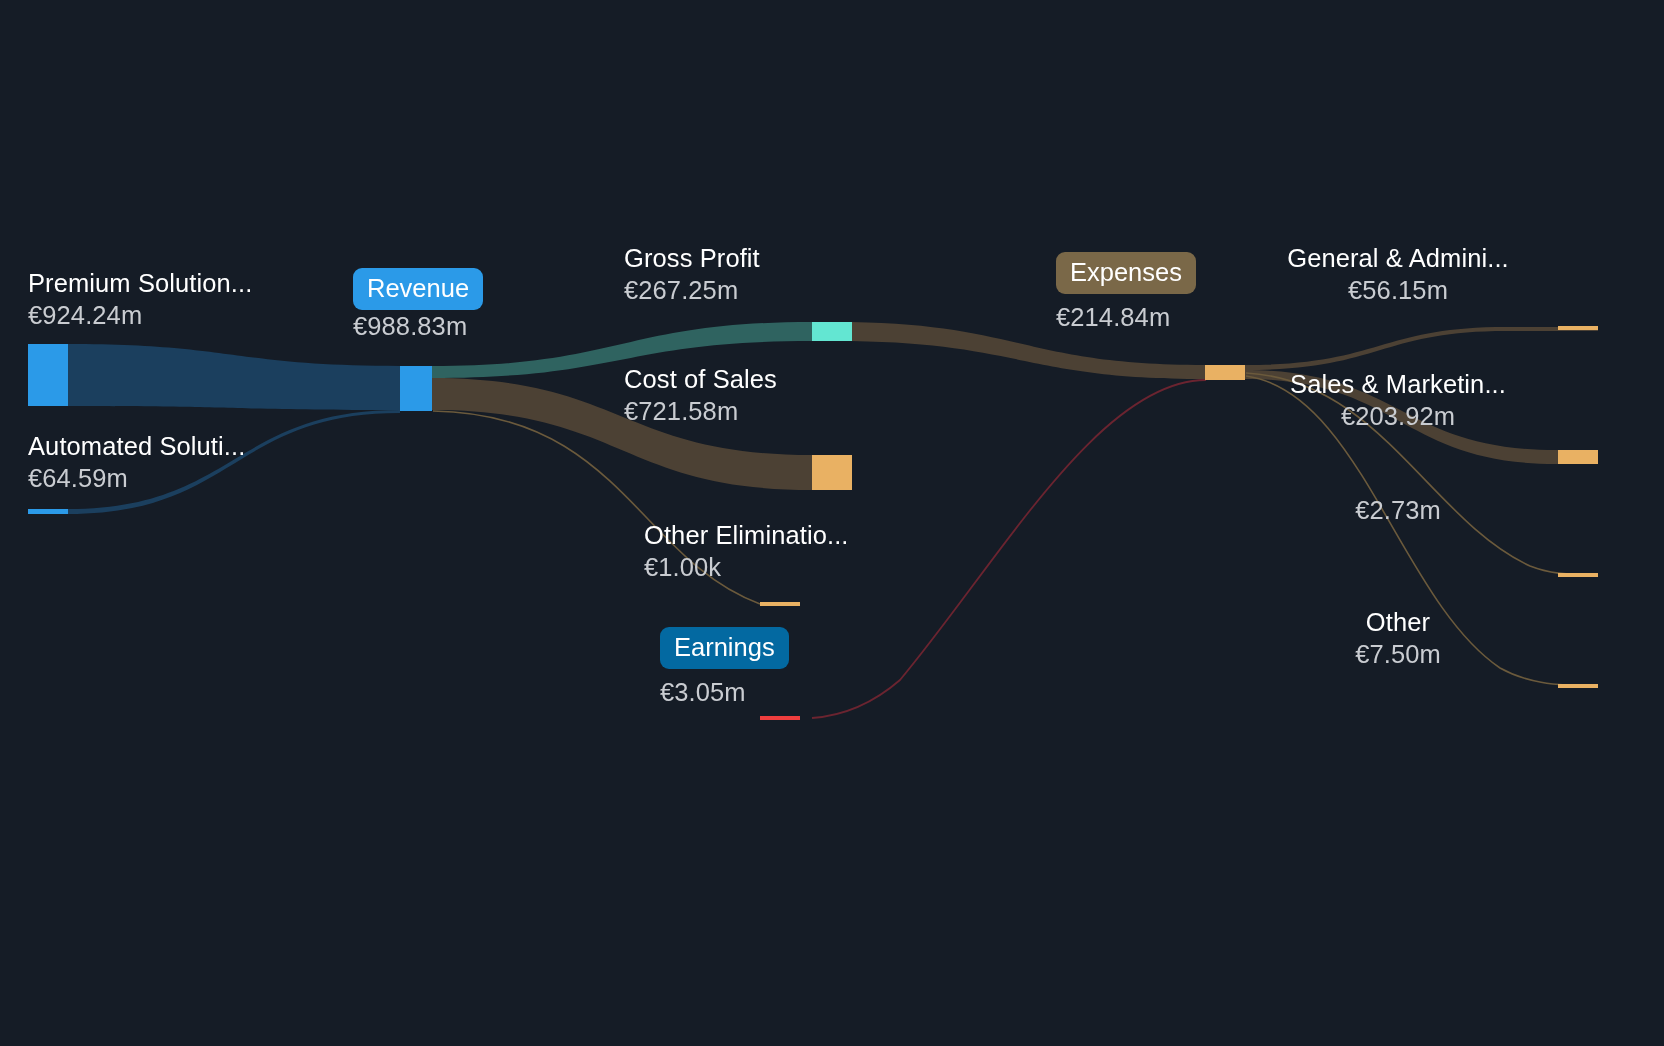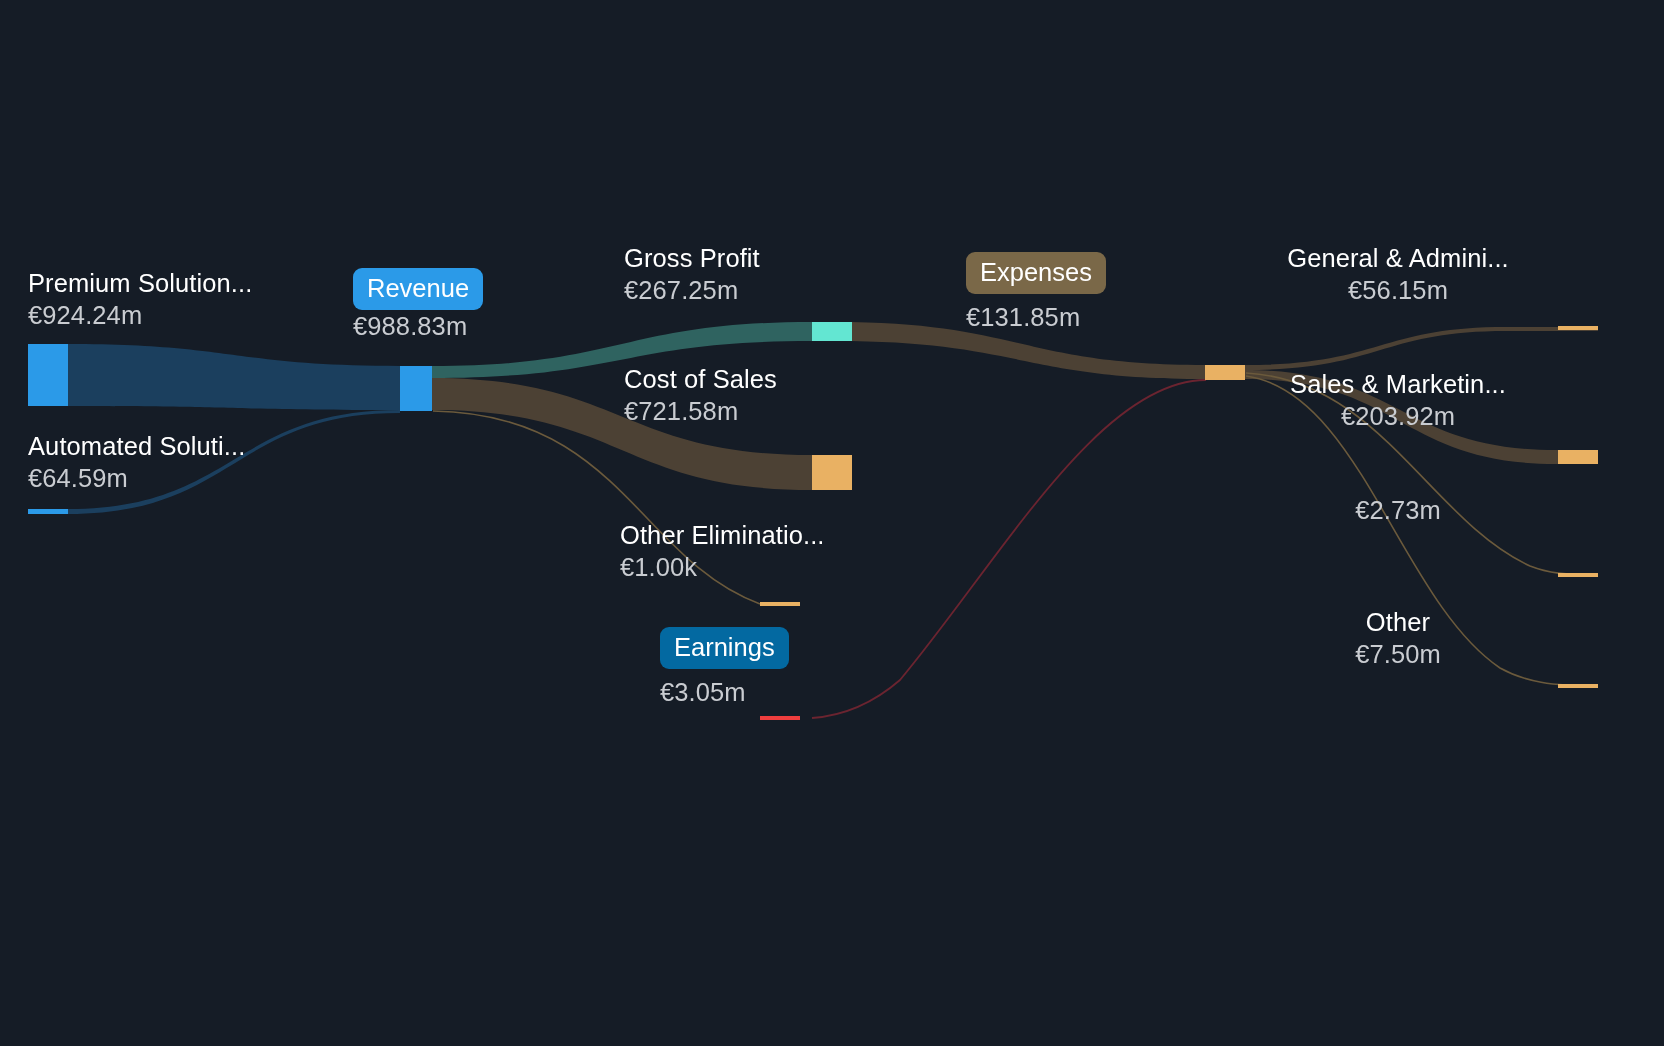--- a/index.html
+++ b/index.html
@@ -133,37 +133,37 @@
   <div class="node-label label-center" style="left:624px; top:243px; width:320px;">
     <span class="label-name">Gross Profit</span>
     <span class="label-value">€267.25m</span>
   </div>
 
   <div class="node-label label-center" style="left:624px; top:364px; width:320px;">
     <span class="label-name">Cost of Sales</span>
     <span class="label-value">€721.58m</span>
   </div>
 
-  <div class="node-label label-center" style="left:620px; top:520px; width:328px;">
+  <div class="node-label label-center" style="left:644px; top:520px; width:328px;">
     <span class="label-name">Other Eliminatio...</span>
     <span class="label-value">€1.00k</span>
   </div>
 
   <div class="node-label label-center" style="left:660px; top:627px; width:240px;">
     <span class="pill-wrap">
       <span class="pill" style="background:#0369a1;">Earnings</span>
     </span>
     <span class="label-value" style="margin-top:7px;">€3.05m</span>
   </div>
 
-  <div class="node-label label-center" style="left:966px; top:252px; width:400px;">
+  <div class="node-label label-center" style="left:1056px; top:252px; width:400px;">
     <span class="pill-wrap">
       <span class="pill" style="background:#7a6848;">Expenses</span>
     </span>
-    <span class="label-value" style="margin-top:7px;">€131.85m</span>
+    <span class="label-value" style="margin-top:7px;">€214.84m</span>
   </div>
 
   <div class="node-label label-right" style="left:1198px; top:243px; width:400px;">
     <span class="label-name">General &amp; Admini...</span>
     <span class="label-value">€56.15m</span>
   </div>
 
   <div class="node-label label-right" style="left:1198px; top:369px; width:400px;">
     <span class="label-name">Sales &amp; Marketin...</span>
     <span class="label-value">€203.92m</span>

